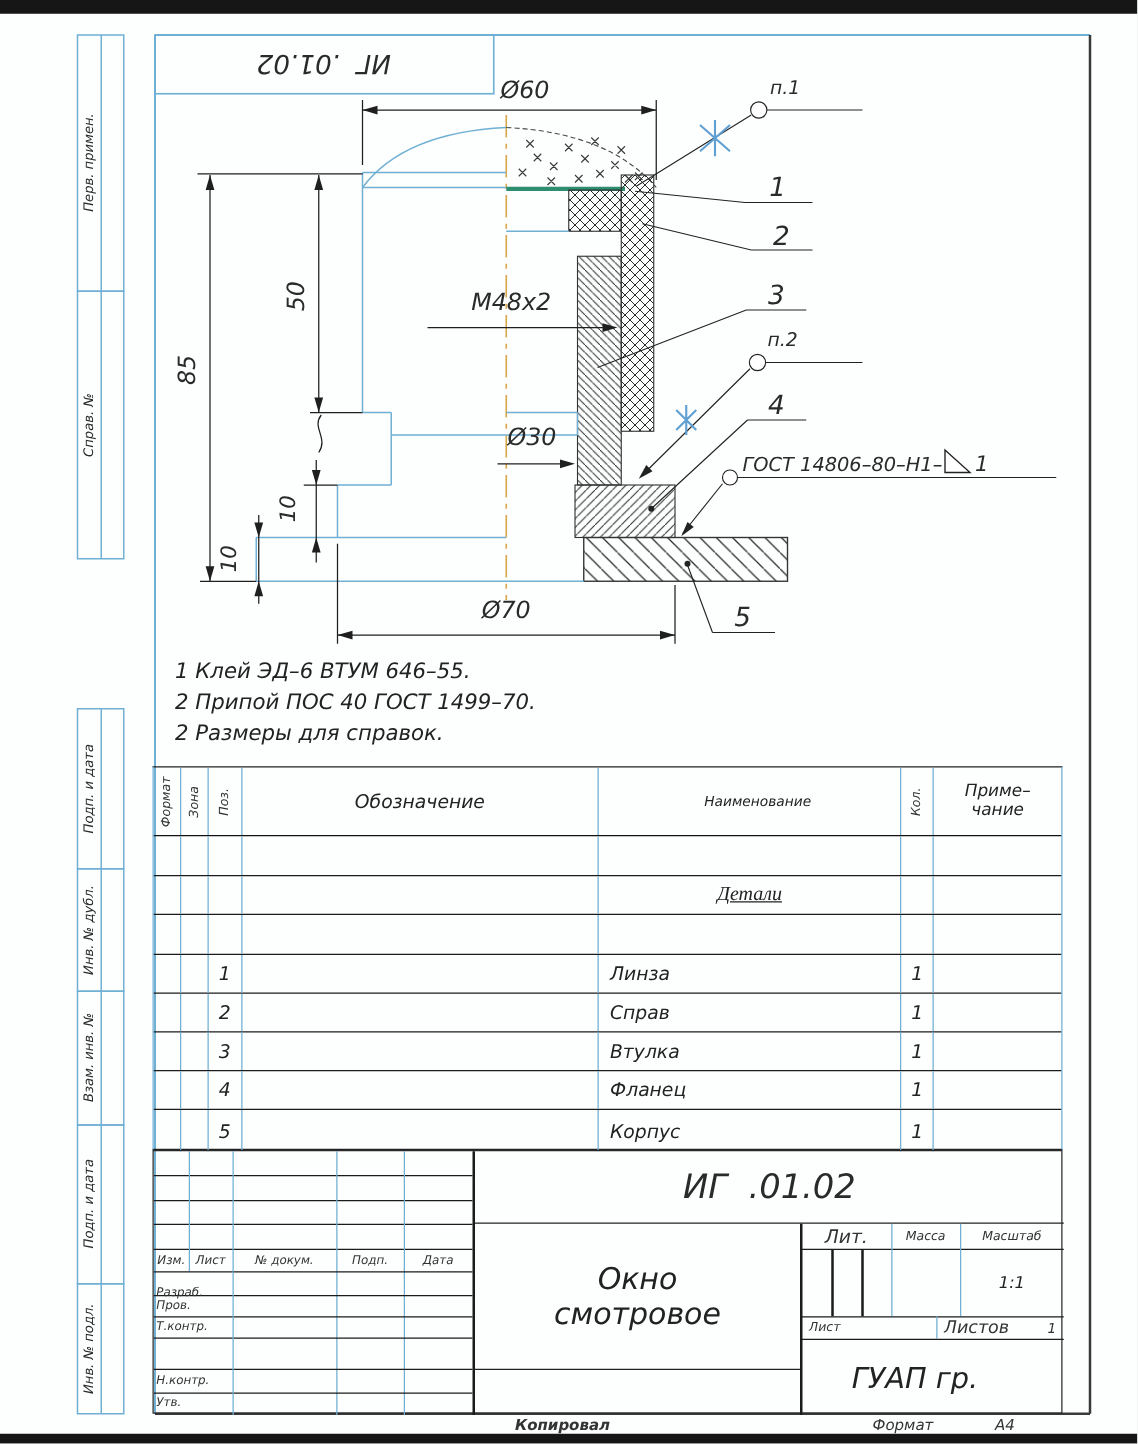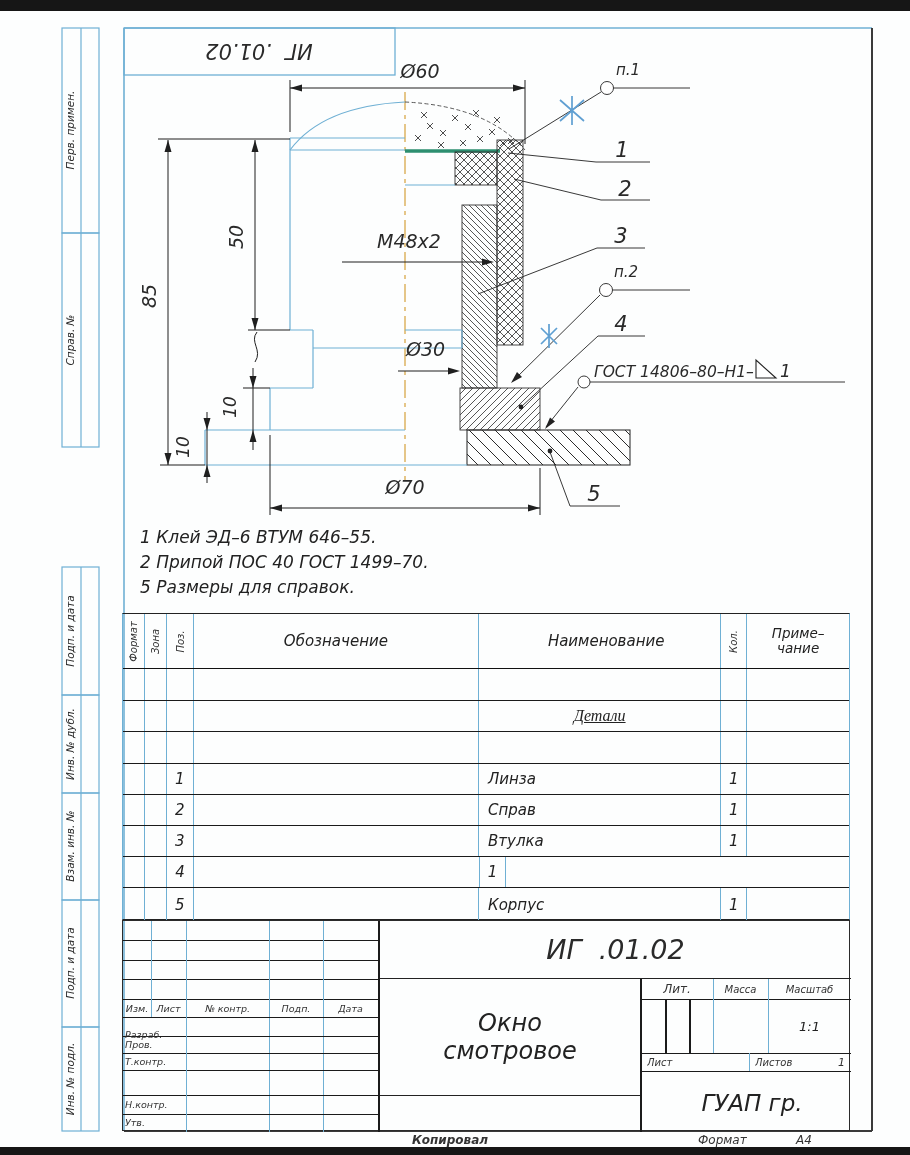--- a/index.html
+++ b/index.html
@@ -197,39 +197,39 @@
       <text x="594" y="377" font-size="15.5">ГОСТ 14806–80–Н1–</text>
       <text x="780" y="377" font-size="17">1</text>
       <text x="594" y="501" font-size="21" text-anchor="middle">5</text>
     </g>
     <path d="M756,360 L756,378 L776,378 Z" fill="#fff" stroke="#222" stroke-width="1.1"></path>
   </svg>
 
   <div class="abs it" style="left:140px;top:525px;font-size:17px;line-height:25px;color:#222;">
     <div>1 Клей ЭД–6 ВТУМ 646–55.</div>
     <div>2 Припой ПОС 40 ГОСТ 1499–70.</div>
-    <div>5 Размеры для справок.</div>
+    <div>2 Размеры для справок.</div>
   </div>
 
   <div class="abs spec">
     <div class="srow" style="height:55px;border-bottom:1.6px solid #111;">
       <div class="scell w0">
           <span class="rot">Формат</span>
         </div>
       <div class="scell w1">
           <span class="rot">Зона</span>
         </div>
       <div class="scell w2">
           <span class="rot">Поз.</span>
         </div>
       <div class="scell w3">
           <span style="font-size:15px;">Обозначение</span>
         </div>
       <div class="scell w4">
-          <span style="font-size:15px;margin-left:13px;">Наименование</span>
+          <span style="font-size:11px;margin-left:13px;">Наименование</span>
         </div>
       <div class="scell w5">
           <span class="rot">Кол.</span>
         </div>
       <div class="scell w6 hdr2">
         <div>
             <div>Приме–</div>
             <div>чание</div>
           </div>
       </div>
@@ -288,20 +288,21 @@
         <div class="scell w3"></div>
       <div class="scell w4 nleft">Втулка</div>
       <div class="scell w5">1</div>
         <div class="scell w6"></div>
     </div>
     <div class="srow" style="height:31px;">
       <div class="scell w0"></div>
         <div class="scell w1"></div>
       <div class="scell w2">4</div>
         <div class="scell w3"></div>
+      <div class="scell w4 nleft">Фланец</div>
       <div class="scell w5">1</div>
         <div class="scell w6"></div>
     </div>
     <div class="srow" style="height:33px;">
       <div class="scell w0"></div>
         <div class="scell w1"></div>
       <div class="scell w2">5</div>
         <div class="scell w3"></div>
       <div class="scell w4 nleft">Корпус</div>
       <div class="scell w5">1</div>
@@ -327,21 +328,21 @@
     </div>
 
     <div class="kline" style="left:0;top:96px;width:255px;height:1.2px;"></div>
     <div class="tcell small" style="left:0;top:78px;width:28px;height:18px;">
         <span>Изм.</span>
       </div>
     <div class="tcell small" style="left:28px;top:78px;width:35px;height:18px;">
         <span>Лист</span>
       </div>
     <div class="tcell small" style="left:63px;top:78px;width:83px;height:18px;">
-        <span>№ контр.</span>
+        <span>№ докум.</span>
       </div>
     <div class="tcell small" style="left:146px;top:78px;width:54px;height:18px;">
         <span>Подп.</span>
       </div>
     <div class="tcell small" style="left:200px;top:78px;width:55px;height:18px;">
         <span>Дата</span>
       </div>
 
     <div class="kline" style="left:0;top:115px;width:255px;height:1.2px;"></div>
     <div class="kline" style="left:0;top:132px;width:255px;height:1.2px;"></div>
@@ -366,21 +367,21 @@
       </div>
 
     <div class="tcell" style="left:257px;top:58px;width:260px;height:117px;flex-direction:column;border-bottom:1.4px solid #222;">
       <div style="font-size:24px;">Окно</div>
       <div style="font-size:24px;">смотровое</div>
     </div>
 
     <div class="kline" style="left:517px;top:58px;width:1.5px;height:153px;"></div>
     <div class="kline" style="left:518px;top:78px;width:210px;height:1.2px;"></div>
     <div class="tcell small" style="left:518px;top:58px;width:72px;height:20px;">
-        <span style="font-size:12px;">Лит.</span>
+        <span style="font-size:15px;">Лит.</span>
       </div>
     <div class="tcell small" style="left:590px;top:58px;width:55px;height:20px;">
         <span style="font-size:10px;">Масса</span>
       </div>
     <div class="tcell small" style="left:645px;top:58px;width:83px;height:20px;">
         <span style="font-size:10px;">Масштаб</span>
       </div>
     <div class="tline" style="left:590px;top:58px;width:1.2px;height:74px;"></div>
     <div class="tline" style="left:645px;top:58px;width:1.2px;height:74px;"></div>
     <div class="kline" style="left:542px;top:79px;width:1.6px;height:53px;"></div>
@@ -388,24 +389,24 @@
     <div class="tcell" style="left:645px;top:79px;width:83px;height:53px;">
       <span style="font-size:13px;">1:1</span>
     </div>
     <div class="kline" style="left:518px;top:132px;width:210px;height:1.2px;"></div>
     <div class="kline" style="left:518px;top:150px;width:210px;height:1.2px;"></div>
     <div class="tline" style="left:626px;top:132px;width:1.2px;height:18px;"></div>
     <div class="tcell small" style="left:524px;top:132px;width:96px;height:18px;justify-content:flex-start;">
         <span style="font-size:10px;">Лист</span>
       </div>
     <div class="tcell small" style="left:632px;top:132px;width:90px;height:18px;justify-content:space-between;">
-      <span style="font-size:10px;">Листов</span>
+      <span style="font-size:14px;">Листов</span>
       <span style="font-size:11px;">1</span>
     </div>
-    <div class="tcell" style="left:524px;top:150px;width:210px;height:64px;">
+    <div class="tcell" style="left:504px;top:150px;width:210px;height:64px;">
       <span style="font-size:23px;">ГУАП гр.</span>
     </div>
   </div>
 
   <div class="abs foot" style="left:380px;top:1133px;width:140px;text-align:center;font-weight:bold;">Копировал</div>
   <div class="abs foot" style="left:698px;top:1133px;">Формат</div>
   <div class="abs foot" style="left:796px;top:1133px;">А4</div>
 
 </div>
 

